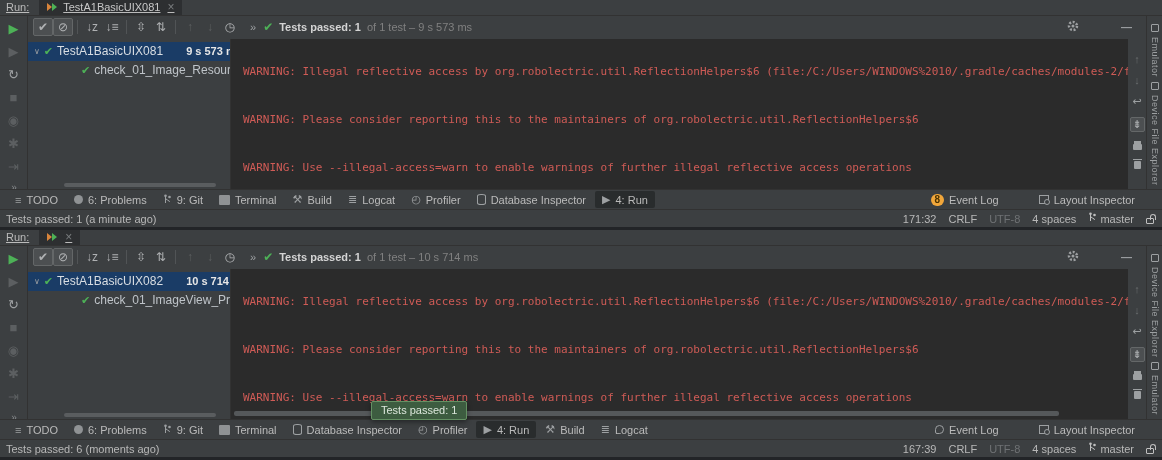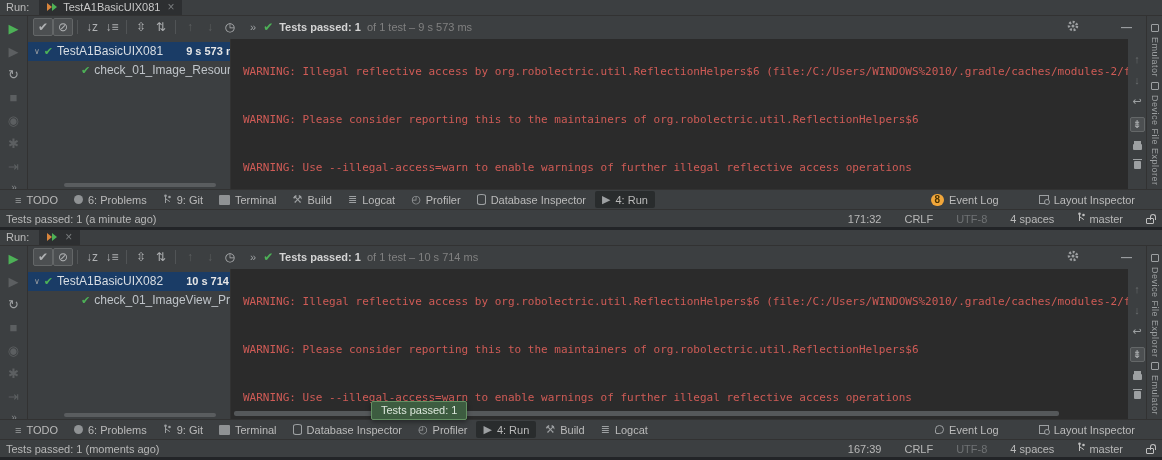--- a/index.html
+++ b/index.html
@@ -1,21 +1,21 @@
 <!DOCTYPE html>
 <html><head>
 <meta charset="utf-8">
 <style>
   * { box-sizing: border-box; margin: 0; padding: 0; }
   html,body { width:1162px; height:460px; background:#2b2b2b; overflow:hidden;
     font-family:"Liberation Sans", sans-serif; font-size:11px; color:#bbbbbb; }
   .panel { width:1162px; height:230px; display:flex; flex-direction:column; background:#3c3f41; position:relative; }
 
   
-  .tab-row { height:17px; display:flex; align-items:stretch; padding-left:6px; background:#3c3f41; border-bottom:1px solid #323232; }
+  .tab-row { height:17px; display:flex; align-items:stretch; padding-left:6px; background:#3c3f41; border-bottom:1px solid #323232;text-decoration:underline; }
   .run-label { color:#bbbbbb; display:flex; align-items:center; margin-right:10px; }
   .tab { display:flex; align-items:center; gap:5px; background:#2d2f31; padding:0 8px; color:#c8c8c8; }
   .icon-runconfig { position:relative; width:11px; height:10px; display:inline-block; }
   .icon-runconfig::before { content:""; position:absolute; left:0; top:1px; border-left:5px solid #d9843b; border-top:4px solid transparent; border-bottom:4px solid transparent; }
   .icon-runconfig::after  { content:""; position:absolute; left:5px; top:1px; border-left:5px solid #4db157; border-top:4px solid transparent; border-bottom:4px solid transparent; }
   .tab-close { color:#7a7d7f; font-size:12px; margin-left:2px; }
 
   
   .middle { height:173px; display:flex; }
   .left-gutter { width:28px; border-right:1px solid #323232; display:flex; flex-direction:column; align-items:center; padding-top:5px; gap:8px; font-size:13px; }
@@ -78,21 +78,21 @@
   .icon-term { width:11px; height:10px; background:#8f9294; border-radius:1px; }
   .icon-db { width:9px; height:11px; border:1px solid #9da0a2; border-radius:4px / 2px; }
   .twb-right { margin-left:auto; display:flex; align-items:center; gap:26px; margin-right:12px; }
   .badge { background:#f1a63a; color:#4a3200; border-radius:7px; padding:0 4px; font-size:10px; font-weight:bold; height:12px; display:flex; align-items:center; }
   .icon-balloon { width:9px; height:9px; border:1px solid #9da0a2; border-radius:50% 50% 50% 2px; }
   .icon-layout { width:10px; height:9px; border:1px solid #9da0a2; position:relative; }
   .icon-layout::before { content:""; position:absolute; right:-2px; bottom:-2px; width:4px; height:4px; border:1px solid #9da0a2; border-radius:50%; background:#3c3f41; }
 
   
   .status-row { height:19px; border-top:1px solid #323232; display:flex; align-items:center; padding:0 8px 0 6px; color:#b8b8b8; }
-  .status-right { margin-left:auto; display:flex; align-items:center; gap:23px; }
+  .status-right { margin-left:auto; display:flex; align-items:center; gap:12px; }
   .dim2 { color:#6f7274; }
   .branch-wrap { display:flex; align-items:center; gap:3px; }
   .icon-lock { width:8px; height:6px; border:1px solid #c0c0c0; border-radius:1px; position:relative; margin-top:4px; }
   .icon-lock::before { content:""; position:absolute; top:-5px; left:3px; width:4px; height:5px; border:1px solid #c0c0c0; border-bottom:none; border-radius:3px 3px 0 0; }
   .bottom-gap { height:3px; background:#222427; }
 
   .tooltip { position:absolute; left:371px; top:171px; background:#3d5c40; border:1px solid #649163; color:#dce7dc; padding:2px 9px 3px 9px; border-radius:2px; z-index:9; box-shadow:0 2px 5px rgba(0,0,0,0.4); white-space:nowrap; }
 </style>
 </head>
 <body>
@@ -403,21 +403,21 @@
           <span class="twi icon-balloon"></span>
           <span>Event Log</span>
         </span>
       <span class="twb">
           <span class="twi icon-layout"></span>
           <span>Layout Inspector</span>
         </span>
     </span>
   </div>
   <div class="status-row">
-    <span>Tests passed: 1 (moments ago)</span>
+    <span>Tests passed: 6 (moments ago)</span>
     <span class="status-right">
       <span>167:39</span>
       <span>CRLF</span>
       <span class="dim2">UTF-8</span>
       <span>4 spaces</span>
       <span class="branch-wrap">
           <span><svg width="9" height="11" viewBox="0 0 9 11">
               <path d="M2.5 2v7 M2.5 4c0 2.5 4 1.5 4 4" stroke="#c0c0c0" fill="none"></path>
               <circle cx="2.5" cy="1.8" r="1.3" fill="#c0c0c0"></circle>
               <circle cx="6.5" cy="3" r="1.3" fill="#c0c0c0"></circle>

